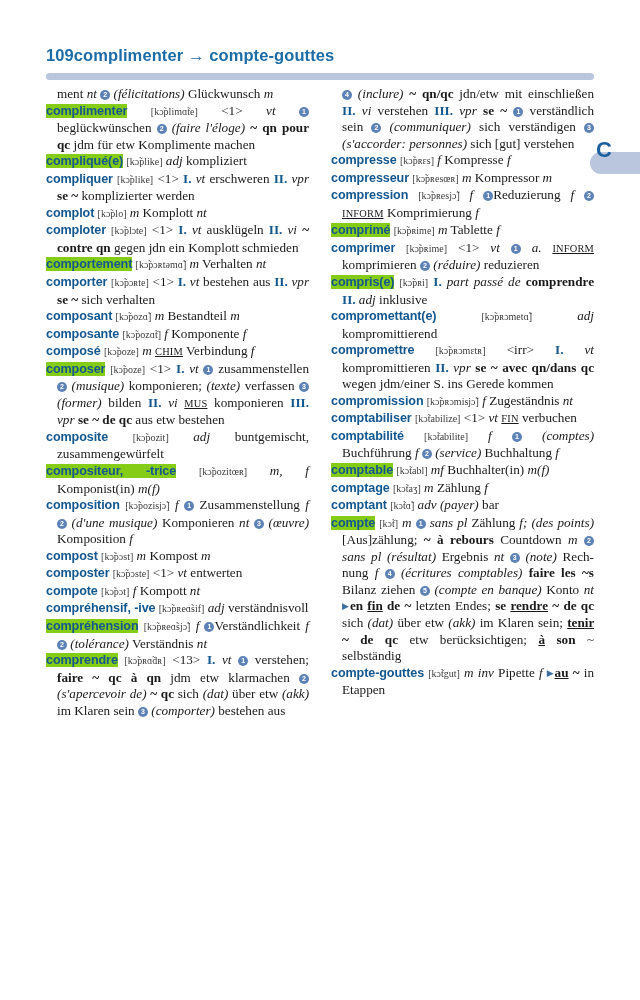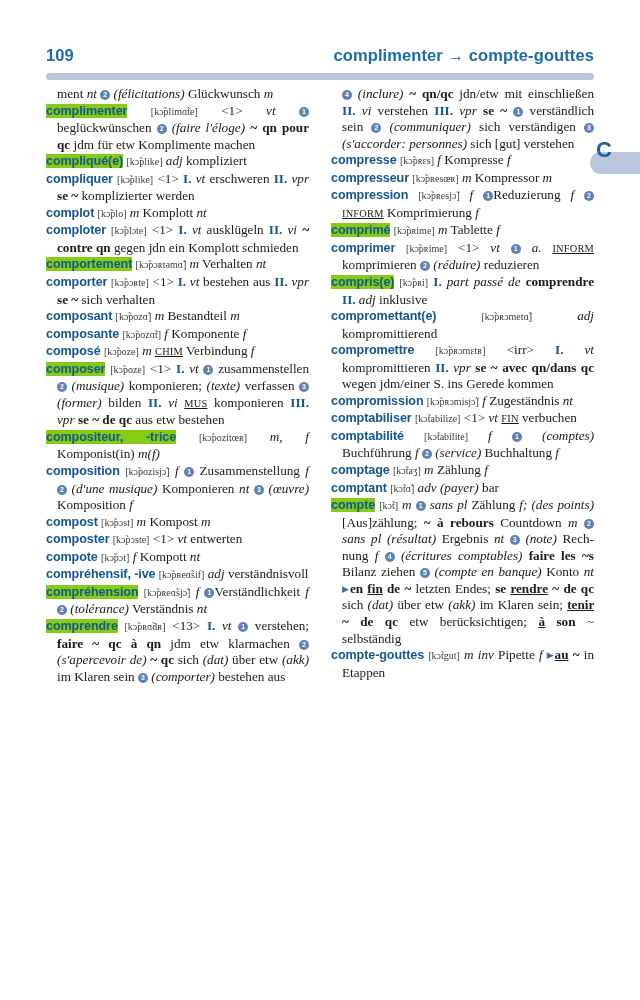--- a/index.html
+++ b/index.html
@@ -8,21 +8,21 @@
     background:#ffffff;
     font-family:"Liberation Serif", serif;
     color:#1a1a1a;
     overflow:hidden;
   }
   .page{position:relative;width:640px;height:1000px;}
 
   
   .header{
     position:absolute;left:46px;top:46px;width:548px;
-    display:flex;align-items:baseline;justify-content:space-between;
+    display:flex;align-items:baseline;justify-content:flex-start;
     font-family:"Liberation Sans", sans-serif;
     color:#1c6ca8;
     font-size:16.5px;
     letter-spacing:.1px;
   }
   .folio{font-weight:600;}
   .running-head{font-weight:600;}
   .rule{
     position:absolute;left:46px;top:73px;width:548px;height:7px;
     background:#b9c6dd;border-radius:3.5px;
@@ -128,20 +128,21 @@
       <p class="entry"><span class="hw nohl">comporter</span> <span class="ipa">[kɔ̃pɔʀte]</span> &lt;1&gt; <span class="rom">I.</span> <span class="pos">vt</span> bestehen aus <span class="rom">II.</span> <span class="pos">vpr</span> <span class="b">se ~</span> sich verhalten</p>
 
       <p class="entry"><span class="hw nohl">composant</span> <span class="ipa">[kɔ̃pozɑ̃]</span> <span class="i">m</span> Bestandteil <span class="i">m</span></p>
 
       <p class="entry"><span class="hw nohl">composante</span> <span class="ipa">[kɔ̃pozɑ̃t]</span> <span class="i">f</span> Komponente <span class="i">f</span></p>
 
       <p class="entry"><span class="hw nohl">composé</span> <span class="ipa">[kɔ̃poze]</span> <span class="i">m</span> <span class="sc">CHIM</span> Verbindung <span class="i">f</span></p>
 
       <p class="entry"><span class="hw">composer</span> <span class="ipa">[kɔ̃poze]</span> &lt;1&gt; <span class="rom">I.</span> <span class="pos">vt</span> <span class="n">1</span> zusam­menstellen <span class="n">2</span> <span class="bi">(musique)</span> komponie­ren; <span class="i">(texte)</span> verfassen <span class="n">3</span> <span class="bi">(former)</span> bil­den <span class="rom">II.</span> <span class="pos">vi</span> <span class="sc">MUS</span> komponieren <span class="rom">III.</span> <span class="pos">vpr</span> <span class="b">se ~ de qc</span> aus etw bestehen</p>
 
+      <p class="entry"><span class="hw nohl">composite</span> <span class="ipa">[kɔ̃pozit]</span> <span class="pos">adj</span> buntgemischt, zusammengewürfelt</p>
 
       <p class="entry"><span class="hw">compositeur, -trice</span> <span class="ipa">[kɔ̃pozitœʀ]</span> <span class="i">m,</span> <span class="i">f</span> Komponist(in) <span class="i">m(f)</span></p>
 
       <p class="entry"><span class="hw nohl">composition</span> <span class="ipa">[kɔ̃pozisjɔ̃]</span> <span class="i">f</span> <span class="n">1</span> Zusam­menstellung <span class="i">f</span> <span class="n">2</span> <span class="bi">(d'une musique)</span> Komponieren <span class="i">nt</span> <span class="n">3</span> <span class="bi">(œuvre)</span> Komposi­tion <span class="i">f</span></p>
 
       <p class="entry"><span class="hw nohl">compost</span> <span class="ipa">[kɔ̃pɔst]</span> <span class="i">m</span> Kompost <span class="i">m</span></p>
 
       <p class="entry"><span class="hw nohl">composter</span> <span class="ipa">[kɔ̃pɔste]</span> &lt;1&gt; <span class="pos">vt</span> entwerten</p>
 
       <p class="entry"><span class="hw nohl">compote</span> <span class="ipa">[kɔ̃pɔt]</span> <span class="i">f</span> Kompott <span class="i">nt</span></p>
@@ -175,20 +176,21 @@
 
       <p class="entry"><span class="hw nohl">compromettre</span> <span class="ipa">[kɔ̃pʀɔmɛtʀ]</span> &lt;irr&gt; <span class="rom">I.</span> <span class="pos">vt</span> kompromittieren <span class="rom">II.</span> <span class="pos">vpr</span> <span class="b">se ~ avec qn/dans qc</span> wegen jdm/einer S. ins Gerede kommen</p>
 
 
       <p class="entry"><span class="hw nohl">compromission</span> <span class="ipa">[kɔ̃pʀɔmisjɔ̃]</span> <span class="i">f</span> Zuge­ständnis <span class="i">nt</span></p>
 
       <p class="entry"><span class="hw nohl">comptabiliser</span> <span class="ipa">[kɔ̃tabilize]</span> &lt;1&gt; <span class="pos">vt</span> <span class="sc">FIN</span> verbuchen</p>
 
       <p class="entry"><span class="hw nohl">comptabilité</span> <span class="ipa">[kɔ̃tabilite]</span> <span class="i">f</span> <span class="n">1</span> <span class="bi">(comptes)</span> Buchführung <span class="i">f</span> <span class="n">2</span> <span class="bi">(service)</span> Buchhal­tung <span class="i">f</span></p>
 
+      <p class="entry"><span class="hw">comptable</span> <span class="ipa">[kɔ̃tabl]</span> <span class="pos">mf</span> Buchhal­ter(in) <span class="i">m(f)</span></p>
 
       <p class="entry"><span class="hw nohl">comptage</span> <span class="ipa">[kɔ̃taʒ]</span> <span class="i">m</span> Zählung <span class="i">f</span></p>
 
       <p class="entry"><span class="hw nohl">comptant</span> <span class="ipa">[kɔ̃tɑ̃]</span> <span class="pos">adv</span> <span class="i">(payer)</span> bar</p>
 
       <p class="entry"><span class="hw">compte</span> <span class="ipa">[kɔ̃t]</span> <span class="i">m</span> <span class="n">1</span> <span class="bi">sans pl</span> Zählung <span class="i">f;</span> <span class="i">(des points)</span> [Aus]zählung; <span class="b">~ à rebours</span> Countdown <span class="i">m</span> <span class="n">2</span> <span class="bi">sans pl</span> <span class="bi">(résultat)</span> Ergebnis <span class="i">nt</span> <span class="n">3</span> <span class="bi">(note)</span> Rech­nung <span class="i">f</span> <span class="n">4</span> <span class="bi">(écritures comptables)</span> <span class="b">faire les ~s</span> Bilanz ziehen <span class="n">5</span> <span class="bi">(compte en banque)</span> Konto <span class="i">nt</span> <span class="tri">▶</span><span class="b">en <span class="u">fin</span> de ~</span> letz­ten Endes; <span class="b">se <span class="u">rendre</span> ~ de qc</span> sich <span class="i">(dat)</span> über etw <span class="i">(akk)</span> im Klaren sein; <span class="b"><span class="u">tenir</span> ~ de qc</span> etw berücksichtigen; <span class="b"><span class="u">à</span> son</span> ~ selbständig</p>
 
       <p class="entry"><span class="hw nohl">compte-gouttes</span> <span class="ipa">[kɔ̃tgut]</span> <span class="i">m inv</span> Pipet­te <span class="i">f</span> <span class="tri">▶</span><span class="b"><span class="u">au</span> ~</span> in Etappen</p>
 
     </div>

